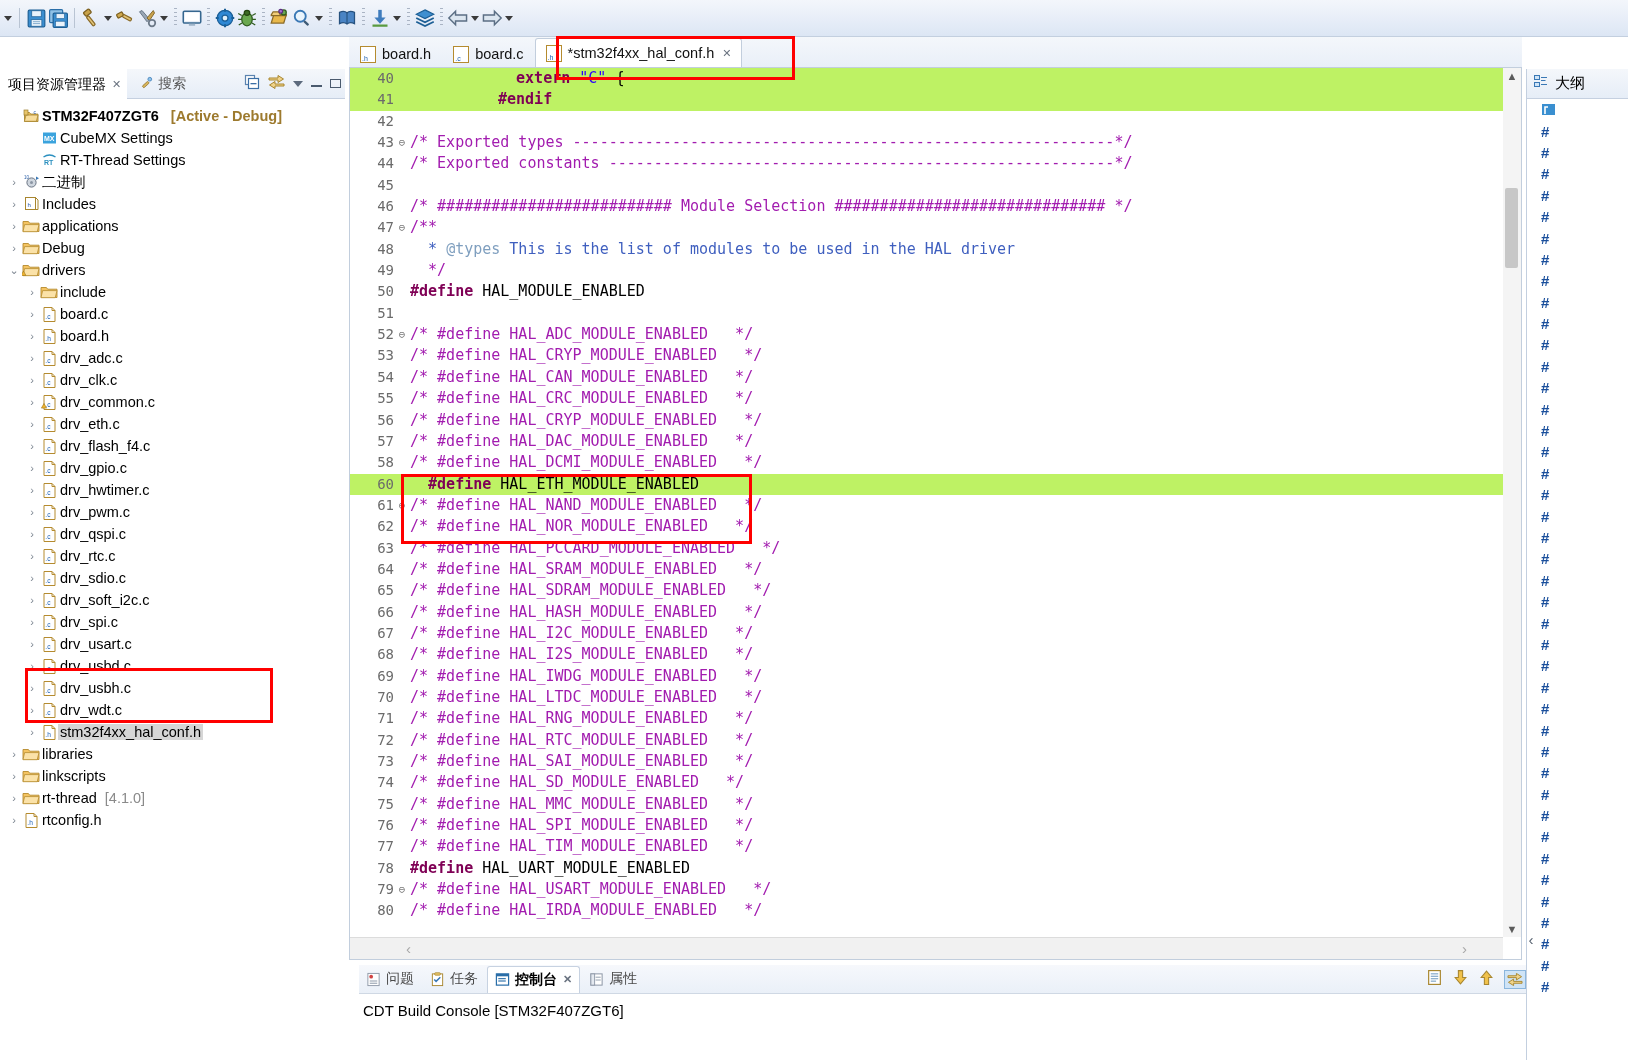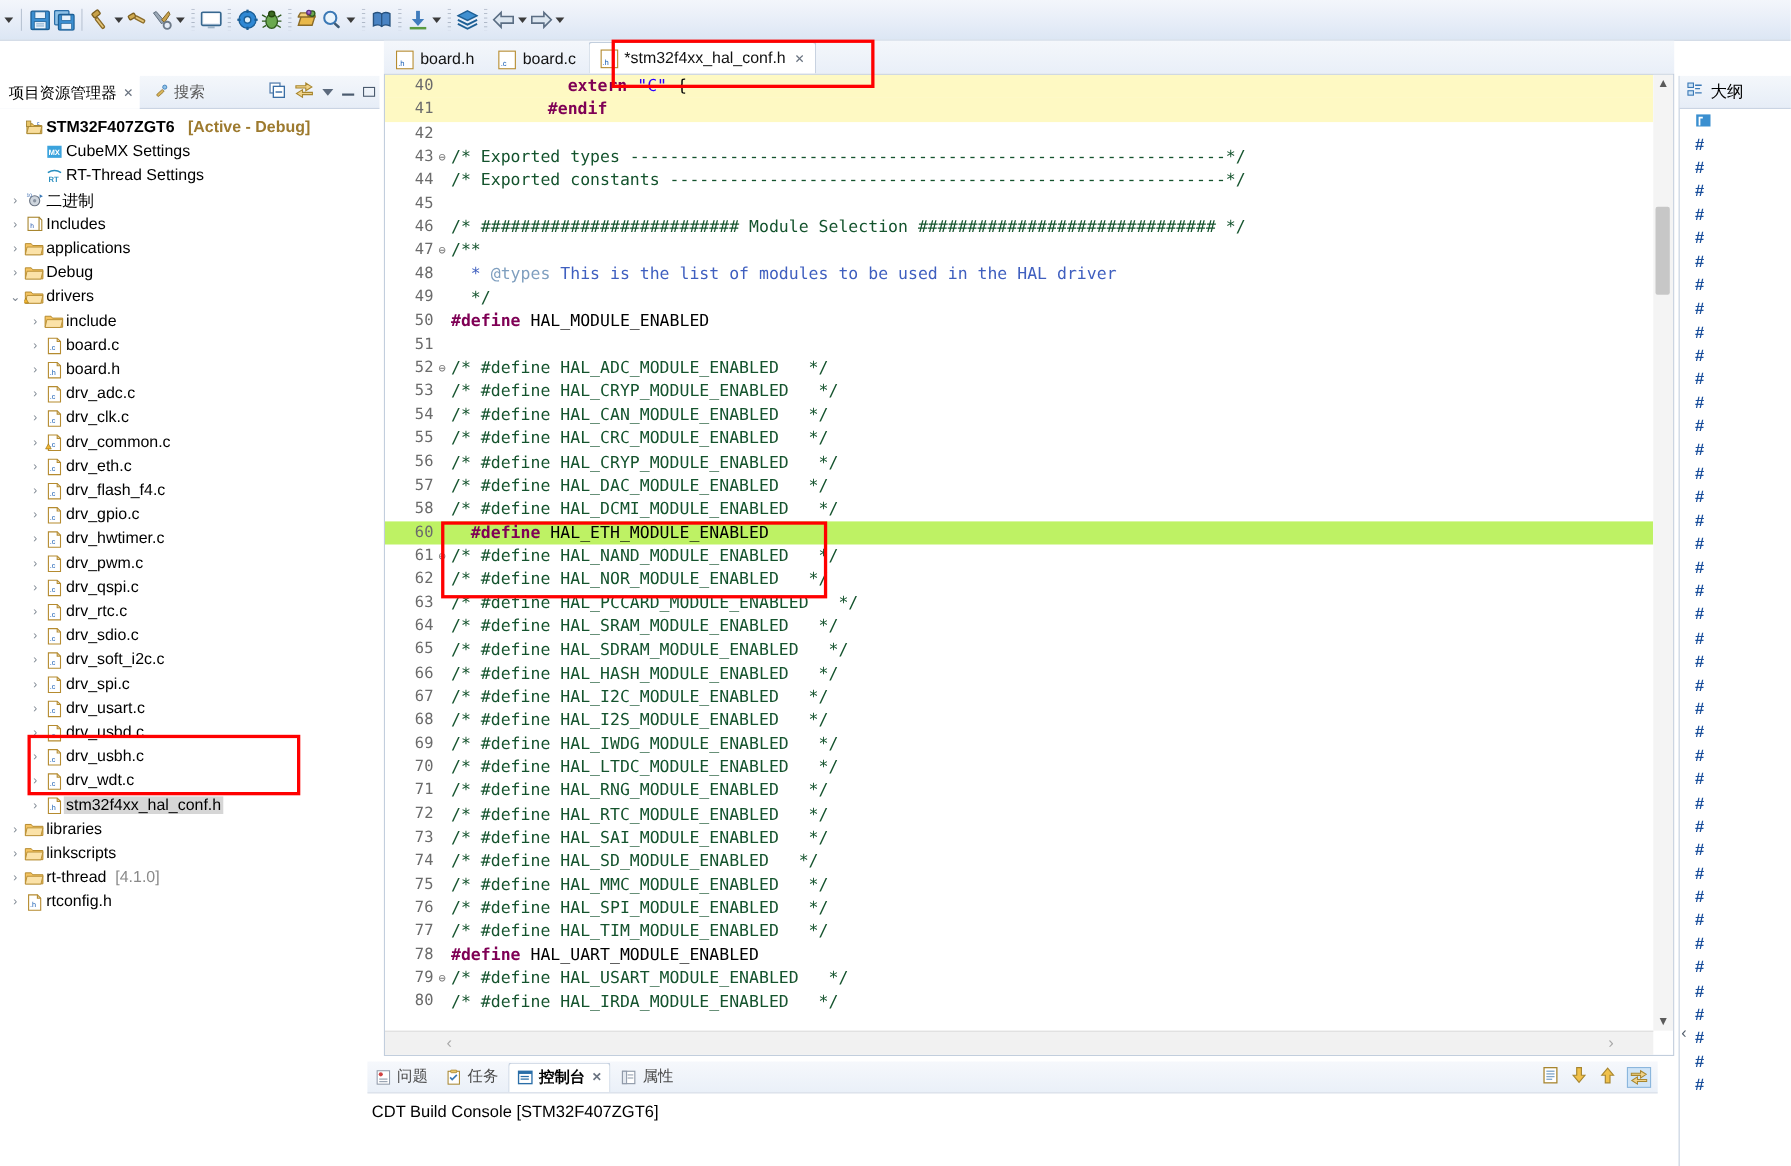--- a/index.html
+++ b/index.html
@@ -64,42 +64,42 @@
   .etab .chipsm { margin-right:6px; }
   .chipsm { width:14px; height:15px; border:1px solid #b58b2f; background:#fff; position:relative; display:inline-block; }
   .chipsm:after { position:absolute; left:1px; bottom:0px; font-size:7px; color:#1a5fb4; line-height:1; }
   .chipsm.c:after { content:".c"; }
   .chipsm.h:after { content:".h"; }
 
   .epanel { position:absolute; left:0; top:30px; right:0; bottom:0; background:#fff; border:1px solid #c2cedd; box-sizing:border-box; }
   .code-wrap { position:absolute; left:0; top:0; right:18px; bottom:22px; overflow:hidden; }
   .code { position:relative; font-family:"DejaVu Sans Mono", monospace; font-size:15px; line-height:21.35px; }
   .cline { display:flex; height:21.35px; white-space:pre; align-items:center; }
-  .cline.hl-grey { background:#fef9c3;gap:44px; }
+  .cline.hl-grey { background:#bef264;gap:44px; }
   .cline.hl-blue { background:#bef264; }
   .gutter { width:44px; flex:0 0 44px; text-align:right; color:#6b6b6b; font-size:14px; padding-right:2px;
             font-family:"DejaVu Sans Mono",monospace; }
   .fold { width:12px; flex:0 0 12px; text-align:center; color:#7a7a7a; font-size:11px; }
   .ctext { padding-left:2px; }
   .k-pre { color:#7f0055; font-weight:bold; }   
   .k-str { color:#2a00ff; }
-  .k-cmt { color:#14532d; }
+  .k-cmt { color:#a21caf; }
   .k-doc { color:#3f5fbf; }
   .k-tag { color:#7f9fbf; }
   .k-plain { color:#000; }
 
   .hscroll { position:absolute; left:0; right:18px; bottom:0; height:22px; background:#f1f1f1;
              border-top:1px solid #dcdcdc; display:flex; align-items:center; justify-content:space-between;
              padding:0 6px; box-sizing:border-box; color:#a8a8a8; font-size:15px; }
   .vscroll { position:absolute; right:0; top:0; width:18px; bottom:22px; background:#f4f4f4; }
   .vs-up, .vs-down { height:16px; text-align:center; color:#5b5b5b; font-size:11px; line-height:16px; }
   .vs-thumb { position:absolute; left:2px; width:13px; background:#c7c7c7; border-radius:2px; }
 
   
-  .console { position:absolute; left:334px; top:965px; width:1173px; height:95px; }
+  .console { position:absolute; left:359px; top:965px; width:1173px; height:95px; }
   .ctabs { height:28px; display:flex; align-items:center; gap:2px; position:relative;
            background:linear-gradient(to bottom,#f6f8fc,#eaf0f8); }
   .ctab { height:24px; display:flex; align-items:center; padding:0 7px; font-size:14px; color:#4a4a4a; border-radius:3px 3px 0 0; }
   .ctab.active { background:#fff; color:#000; font-weight:bold; border:1px solid #c7d2e1; border-bottom:none; height:26px; }
   .ctools { position:absolute; right:6px; top:0; height:28px; display:flex; align-items:center; gap:9px; }
   .ctitle { padding:8px 0 0 4px; font-size:15px; }
   .cbody { position:absolute; left:0; right:0; top:28px; bottom:0; background:#fff; border-top:1px solid #cfd8e4; }
 
   
   .outline { position:absolute; left:1526px; top:37px; width:102px; height:1023px; background:#fff; border-left:1px solid #c3cfdf;margin-top:32px; }

